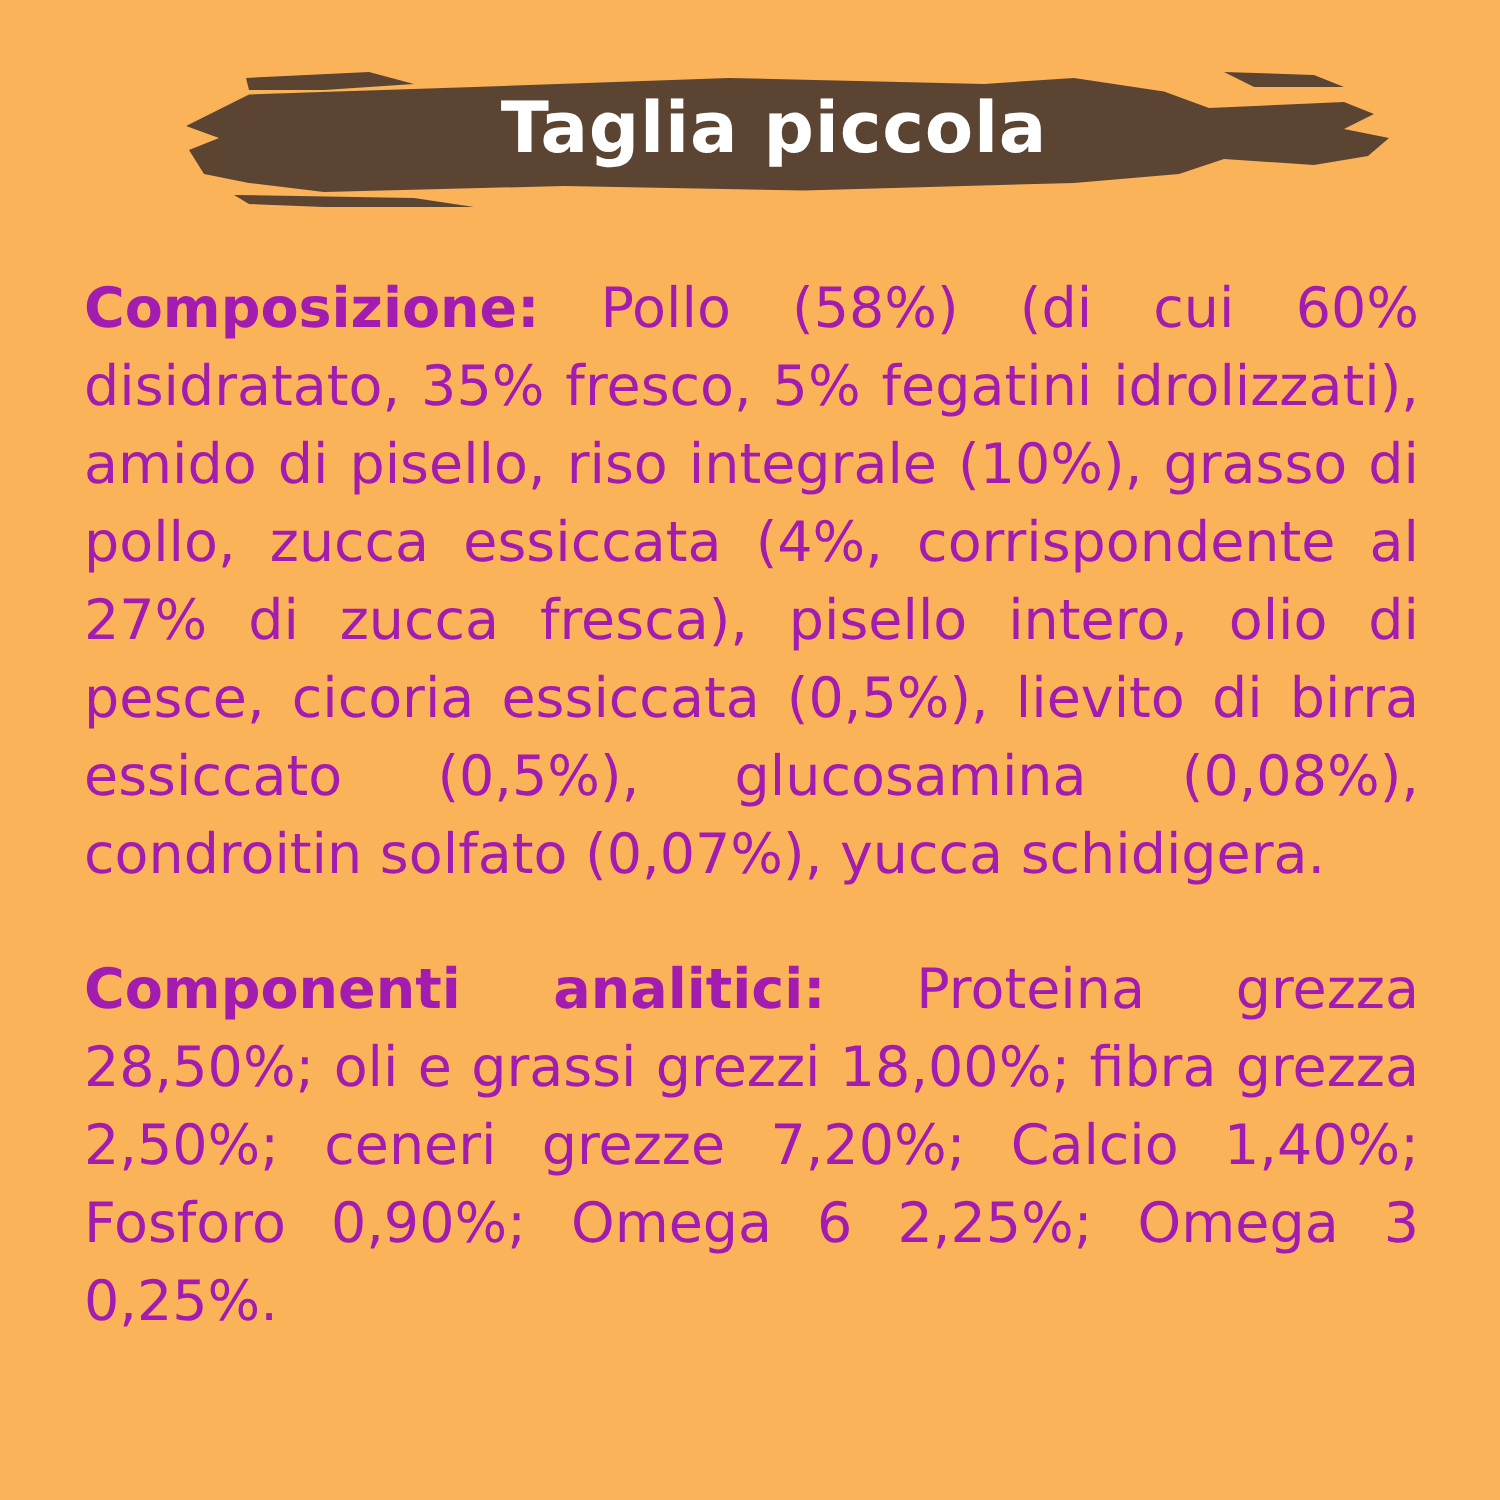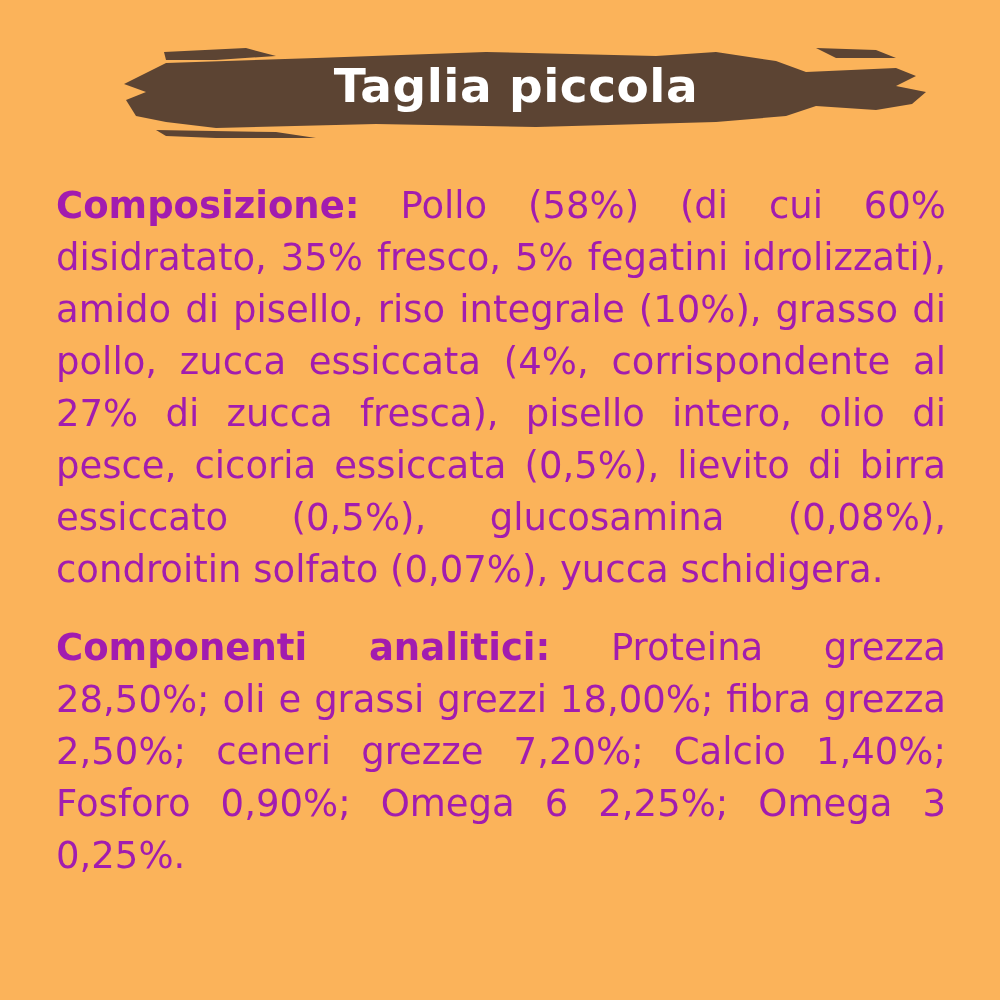--- a/index.html
+++ b/index.html
@@ -62,21 +62,21 @@
   .para {
     color: #a21caf;
     font-size: 37px;
     line-height: 52px;
     text-align: justify;
     text-justify: inter-word;
     font-family: "DejaVu Sans", sans-serif;
     margin: 0;
   }
   .para + .para {
-    margin-top: 26px;
+    margin-top: 38px;
   }
   .para .label {
     font-weight: bold;
   }
   .para .body-text {
     font-weight: normal;
   }
 </style>
 </head>
 <body>

